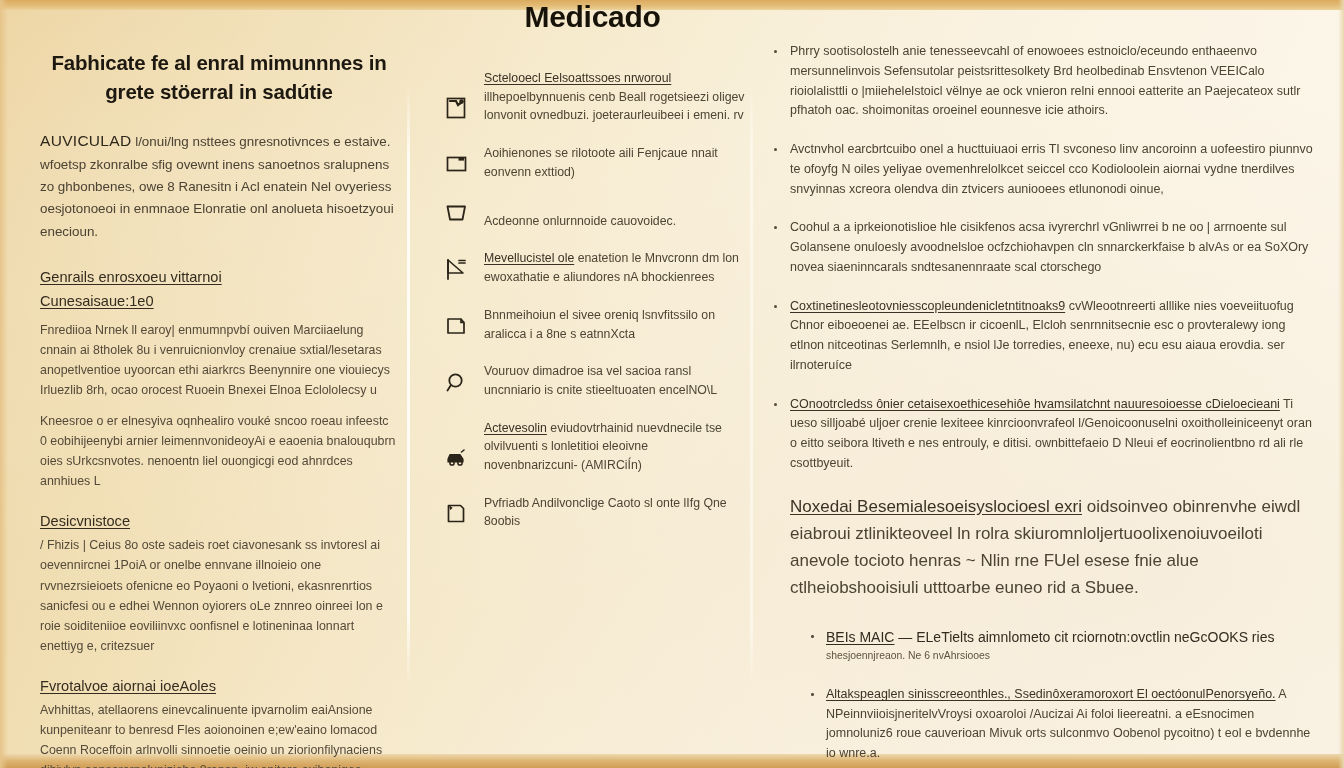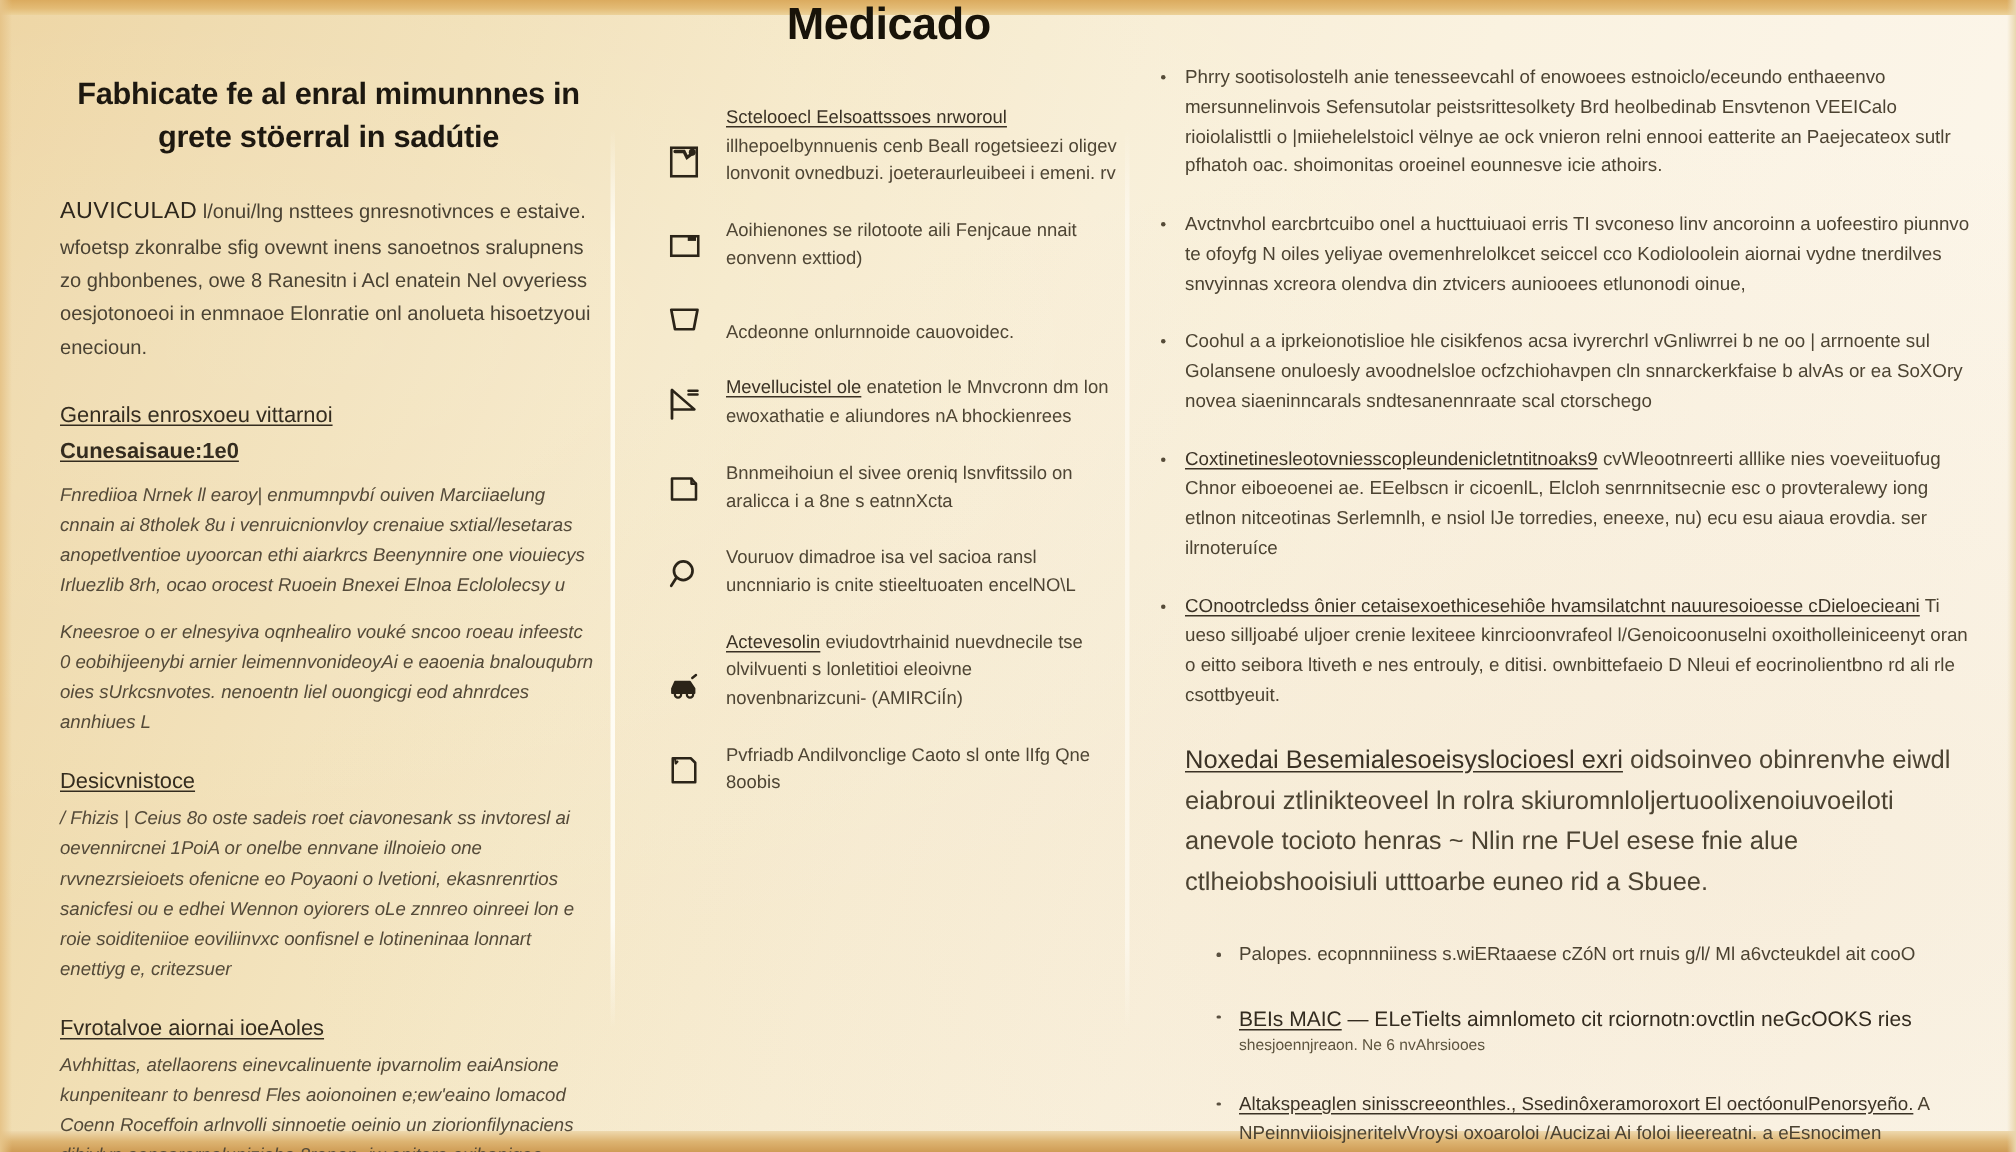--- a/index.html
+++ b/index.html
@@ -148,28 +148,26 @@
     margin: 0 0 2px 0;
     line-height: 1.5;
   }
   .sec-sub {
     font-size: 14.6px;
     color: #342c1f;
     text-decoration: underline;
     text-underline-offset: 2px;
     margin: 0 0 7px 0;
     line-height: 1.5;
-    font-weight: bold;
   }
   .body-para {
     font-size: 12.4px;
     line-height: 1.62;
     color: #544a39;
     margin: 0 0 11px 0;
-    font-style: italic;
   }
   .section { margin-bottom: 20px; }
 
   
   .center-title {
     font-size: 30px;
     font-weight: bold;
     color: #181309;
     text-align: center;
     margin: 0 0 34px 0;
@@ -461,23 +459,20 @@
         <span class="u">COnootrcledss ônier cetaisexoethicesehiôe hvamsilatchnt  nauuresoioesse cDieloecieani</span><span> Ti ueso silljoabé uljoer crenie lexiteee kinrcioonvrafeol l/Genoicoonuselni oxoitholleiniceenyt oran o eitto seibora ltiveth e nes entrouly, e ditisi. ownbittefaeio D Nleui ef eocrinolientbno rd ali rle csottbyeuit.</span>
       </li>
     </ul>
 
     <p class="note-para txt">
       <span class="u">Noxedai Besemialesoeisyslocioesl exri</span><span> oidsoinveo obinrenvhe eiwdl eiabroui ztlinikteoveel ln rolra skiuromnloljertuoolixenoiuvoeiloti anevole tocioto henras ~ Nlin rne FUel esese fnie alue ctlheiobshooisiuli utttoarbe euneo rid a Sbuee.</span>
     </p>
 
     <ul class="sub-list">
       <li class="sub-item txt">
-        <span class="u"></span><span>Palopes. ecopnnniiness s.wiERtaaese cZóN ort rnuis g/l/ Ml a6vcteukdel ait cooO</span>
-      </li>
-      <li class="sub-item txt">
         <span class="u big">BEIs  MAIC</span><span class="big"> — ELeTielts aimnlometo cit rciornotn:ovctlin neGcOOKS ries</span>
         <span class="small">shesjoennjreaon.  Ne  6 nvAhrsiooes</span>
       </li>
       <li class="sub-item txt">
         <span class="u">Altakspeaglen sinisscreeonthles.,  Ssedinôxeramoroxort  El oectóonulPenorsyeño.</span><span>  A NPeinnviioisjneritelvVroysi oxoaroloi /Aucizai Ai foloi lieereatni. a eEsnocimen jomnoluniz6 roue cauverioan  Mivuk orts sulconmvo Oobenol pycoitno) t eol e bvdennhe io wnre.a.</span>
       </li>
 
     </ul>
   </div>
 

